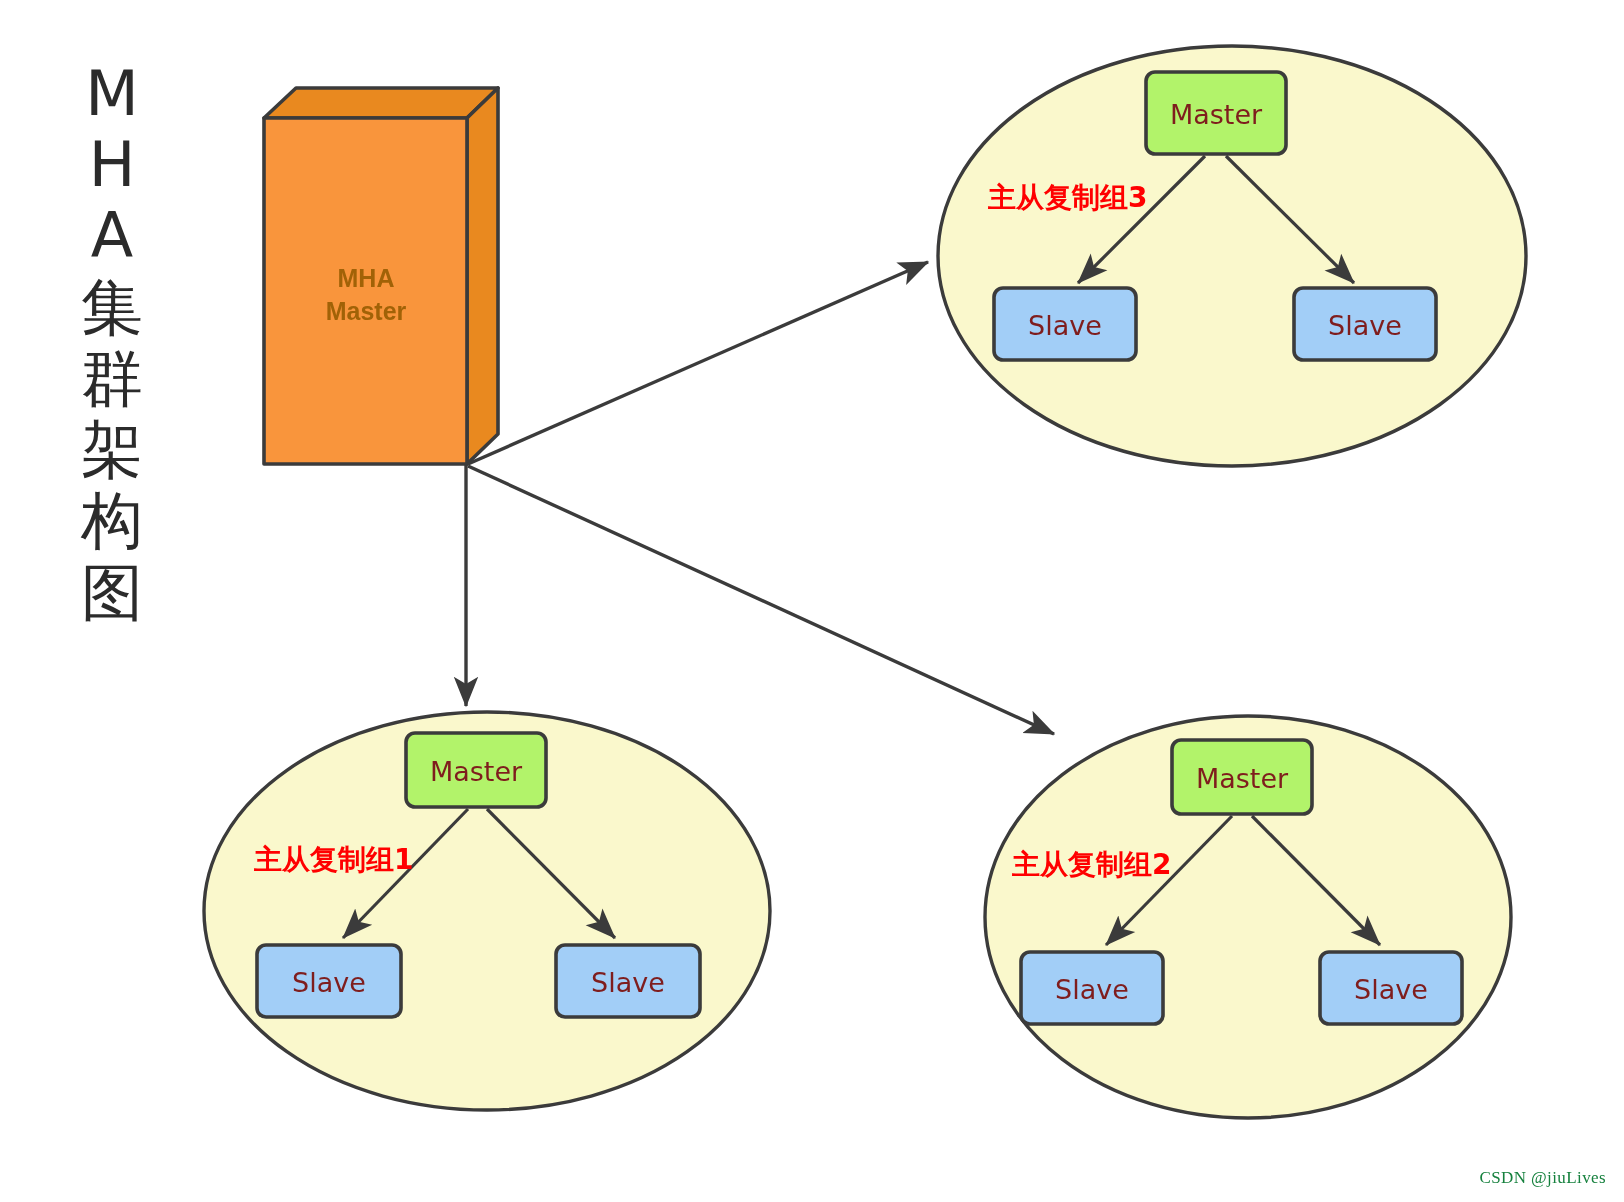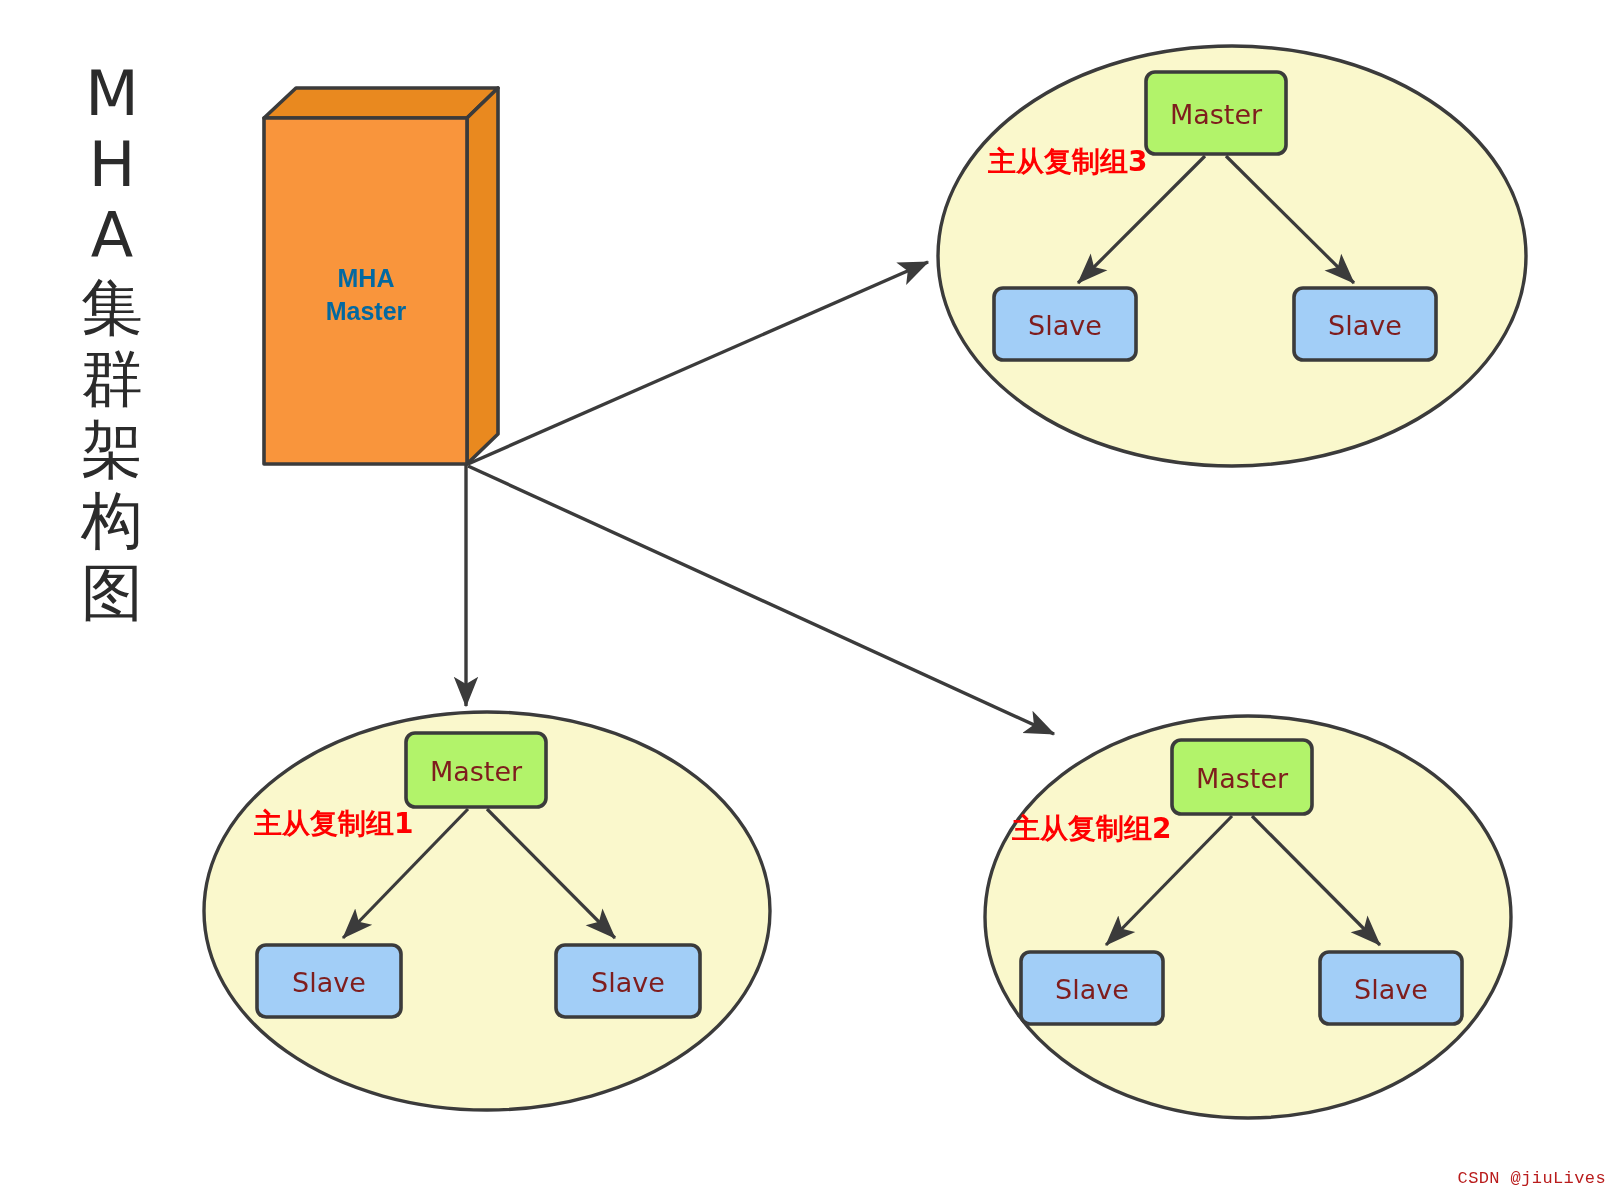--- a/index.html
+++ b/index.html
@@ -46,21 +46,21 @@
     letter-spacing: 0;
   }
 
   
   #mha-label {
     position: absolute;
     left: 262px;
     top: 262px;
     width: 208px;
     text-align: center;
-    color: #0369a1;
+    color: #a16207;
     font-size: 25px;
     font-weight: bold;
     line-height: 1.32;
     pointer-events: none;
   }
 
   
   .node-label {
     position: absolute;
     text-align: center;
@@ -71,30 +71,31 @@
     white-space: nowrap;
   }
   .group-label {
     position: absolute;
     color: #ff0000;
     font-size: 28px;
     font-weight: bold;
     font-family: "DejaVu Sans", "Liberation Sans", sans-serif;
     white-space: nowrap;
     pointer-events: none;
+    margin-top: 36px;
   }
 
   
   #watermark {
     position: absolute;
     right: 18px;
     bottom: 14px;
-    color: #b91c1c;
+    color: #15803d;
     font-size: 17px;
-    font-family: Liberation Mono, monospace;
+    font-family: Liberation Serif, serif;
     letter-spacing: .4px;
   }
 </style>
 </head>
 <body>
 
 <div id="canvas">
 
   <div id="vtitle">
     <div class="ch">M</div>

